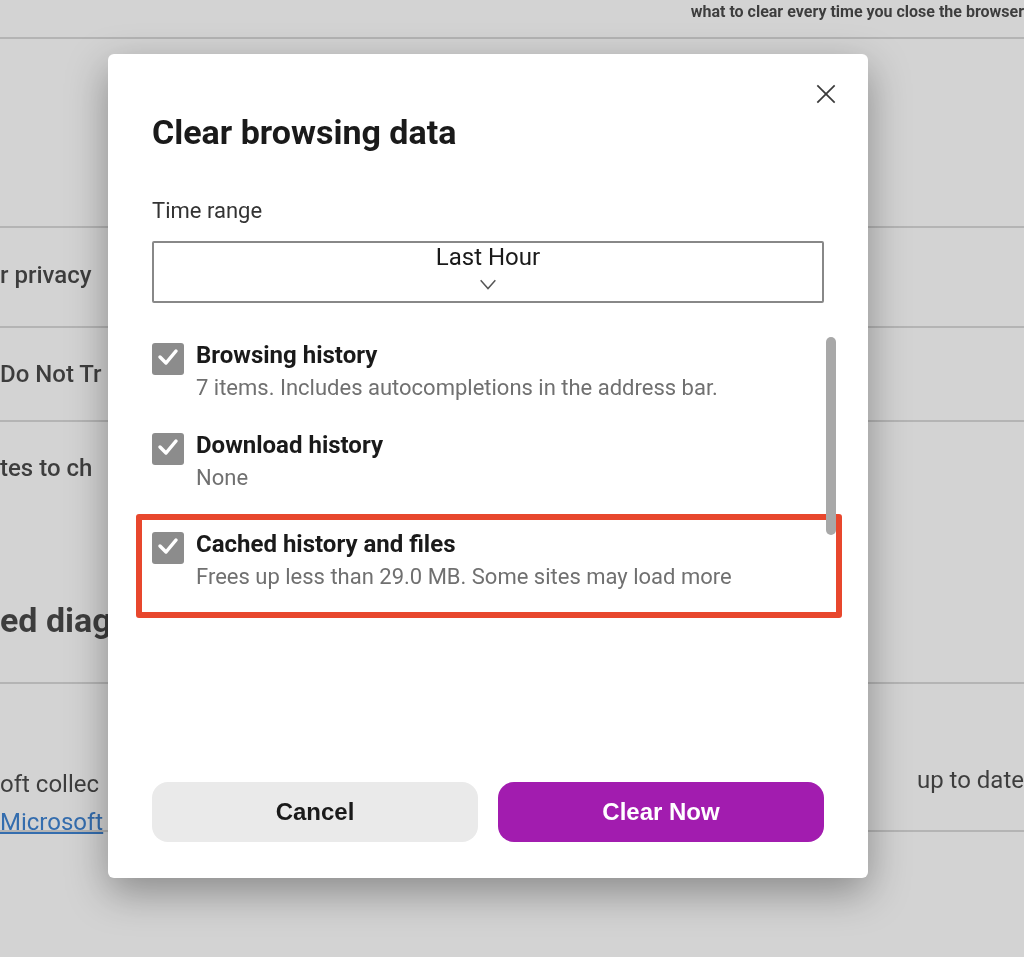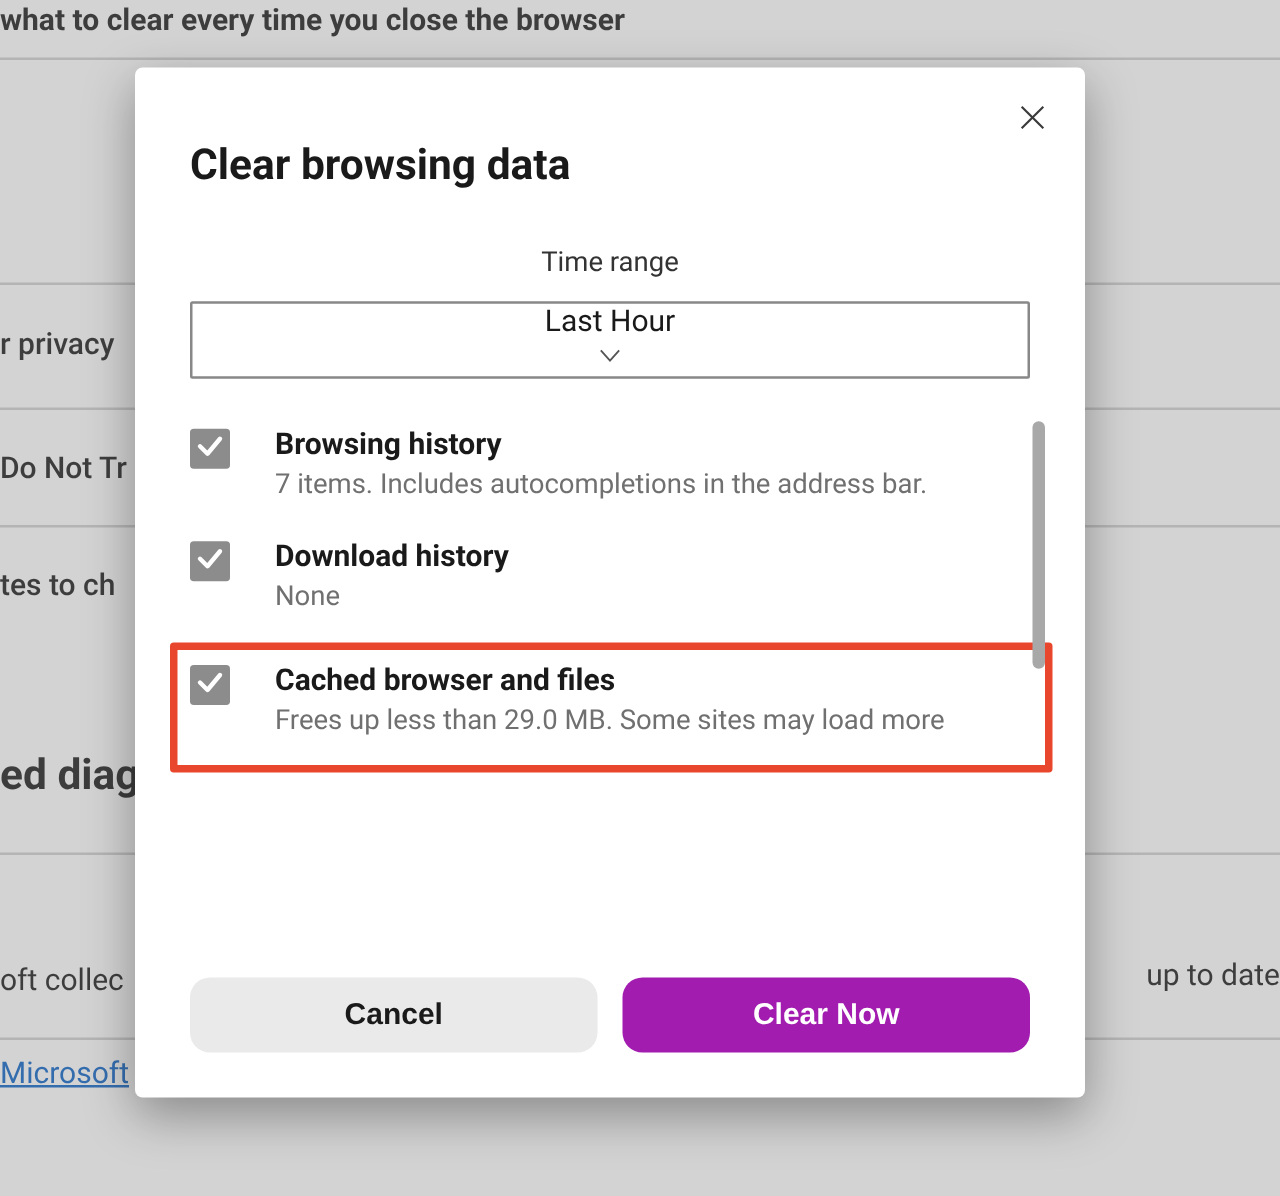--- a/index.html
+++ b/index.html
@@ -16,24 +16,25 @@
   .bg {
     position: absolute; inset: 0;
     background: #fff;
     filter: none;
     z-index: 0;
   }
   .bg-heading {
     position: absolute;
     left: 0; top: 0; right: 0;
     padding: 2px 0 16px 0;
-    font-size: 24px;
+    font-size: 16px;
     font-weight: 700;
     color: #1a1a1a;
     border-bottom: 2px solid #d0d0d0;
+    text-align: right;
   }
   .bg-row {
     position: absolute;
     left: 0; right: 0;
     height: 96px;
     border-top: 2px solid #d0d0d0;
     display: flex;
     align-items: center;
     font-size: 24px;
     font-weight: 500;
@@ -106,21 +107,20 @@
   .dialog-title {
     font-size: 34px;
     font-weight: 700;
     color: #1a1a1a;
     margin: 14px 0 46px 0;
   }
   .field-label {
     font-size: 22px;
     color: #333;
     margin-bottom: 18px;
-    text-align: center;
   }
   .select {
     width: 100%;
     height: 62px;
     border: 2px solid #888;
     border-radius: 2px;
     display: flex;
     align-items: center;
     justify-content: space-between;
     padding: 0 22px;
@@ -139,21 +139,21 @@
   .scroll-thumb {
     position: absolute;
     top: 2px; right: -12px;
     width: 10px; height: 198px;
     background: #a8a8a8;
     border-radius: 6px;
   }
   .opt {
     display: flex;
     align-items: flex-start;
-    gap: 36px;
+    gap: 12px;
     padding: 6px 0 22px 0;
   }
   .opt.highlight-box {
     border: 6px solid #e8472d;
     border-radius: 3px;
     margin-left: -16px;
     margin-right: -18px;
     padding: 10px 12px 20px 10px;
   }
   .chk {
@@ -214,21 +214,21 @@
     <span>Do Not Tr</span>
   </div>
   <div class="bg-row r2b">
     <span>tes to ch</span>
   </div>
   <div class="bg-section-heading">ed diag</div>
   <div class="bg-row r3"></div>
   <div class="bg-para">
     <span style="position:absolute; left:0; top:66px;">oft collec</span>
     <br>
-    <a href="#" class="bg-link" style="position:absolute; left:0; top:104px;margin-top:36px;">Microsoft</a>
+    <a href="#" class="bg-link" style="position:absolute; left:0; top:104px;">Microsoft</a>
   </div>
   <div class="bg-right-frag">up to date</div>
   <div class="bg-divider-bottom"></div>
 </div>
 
 <div class="dim"></div>
 
 <div class="dialog">
 
   <div class="dialog-close">
@@ -287,21 +287,21 @@
 
     <div class="opt highlight-box">
       <div class="chk">
         <span>
           <svg viewBox="0 0 24 24" fill="none" stroke="currentColor" stroke-width="3.5" stroke-linecap="round" stroke-linejoin="round">
               <polyline points="4 12 10 18 20 6"></polyline>
             </svg>
         </span>
       </div>
       <div class="opt-text">
-        <div class="opt-title">Cached browser and files</div>
+        <div class="opt-title">Cached history and files</div>
         <div class="opt-desc">Frees up less than 29.0 MB. Some sites may load more</div>
       </div>
     </div>
 
   </div>
 
   <div class="dialog-actions">
     <button class="btn btn-cancel">Cancel</button>
     <button class="btn btn-primary">Clear Now</button>
   </div>

